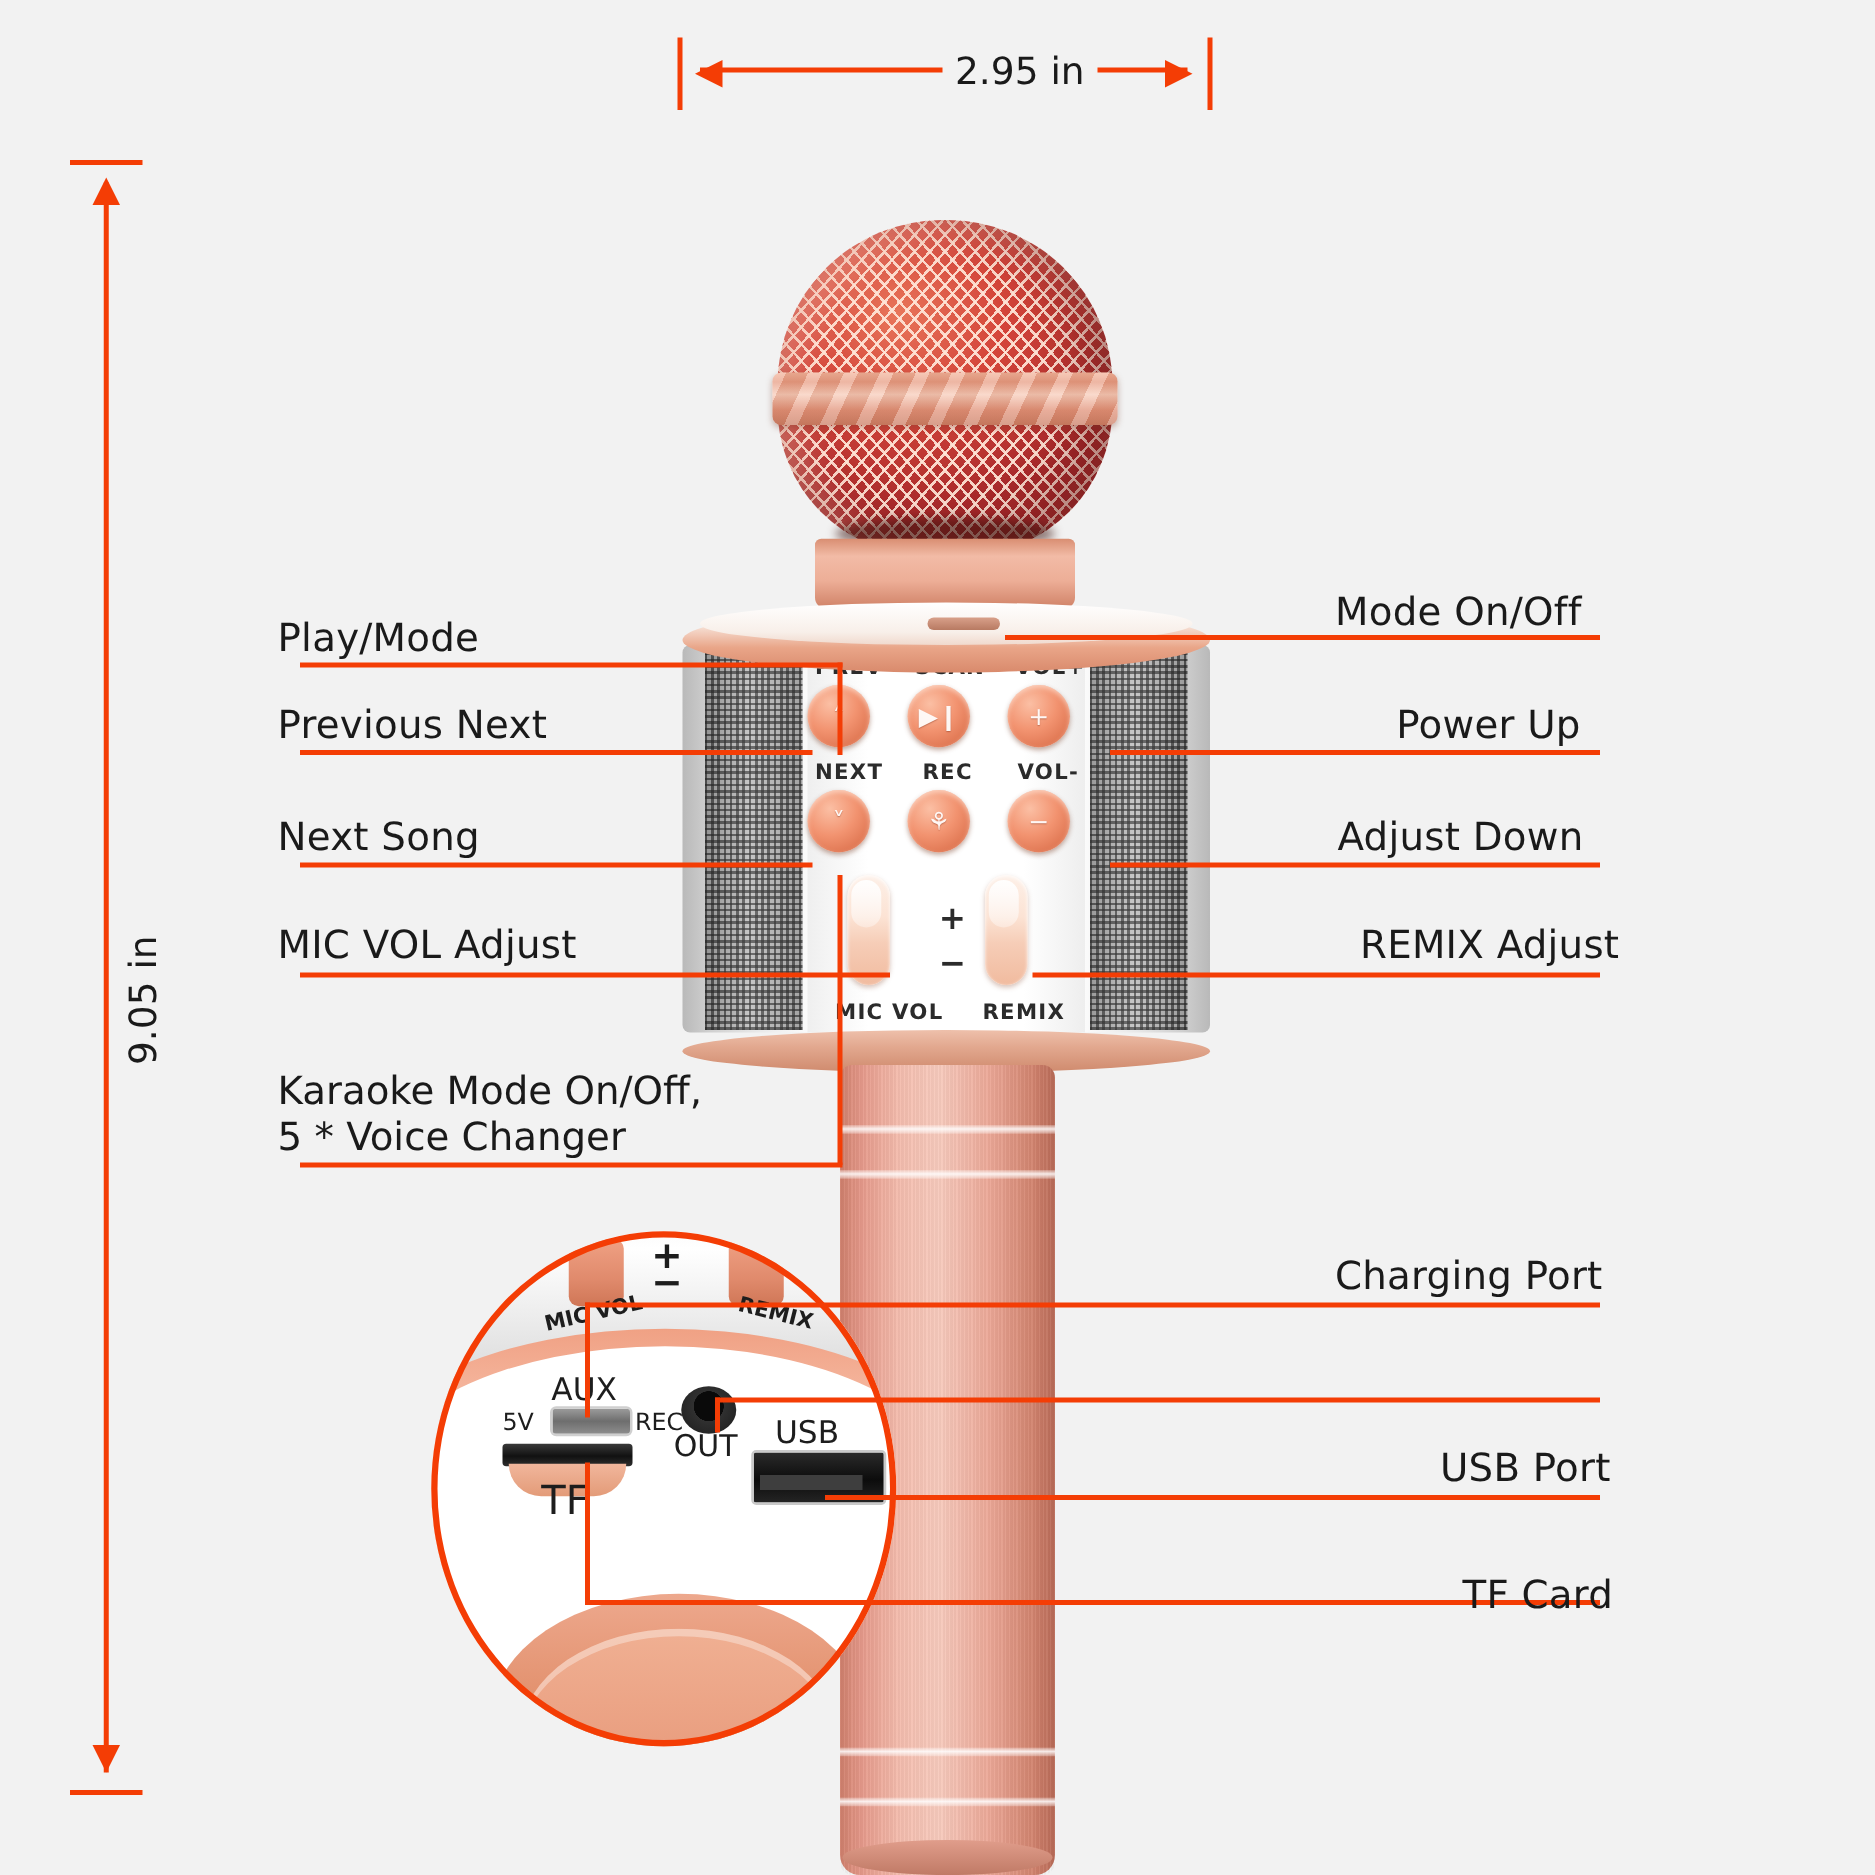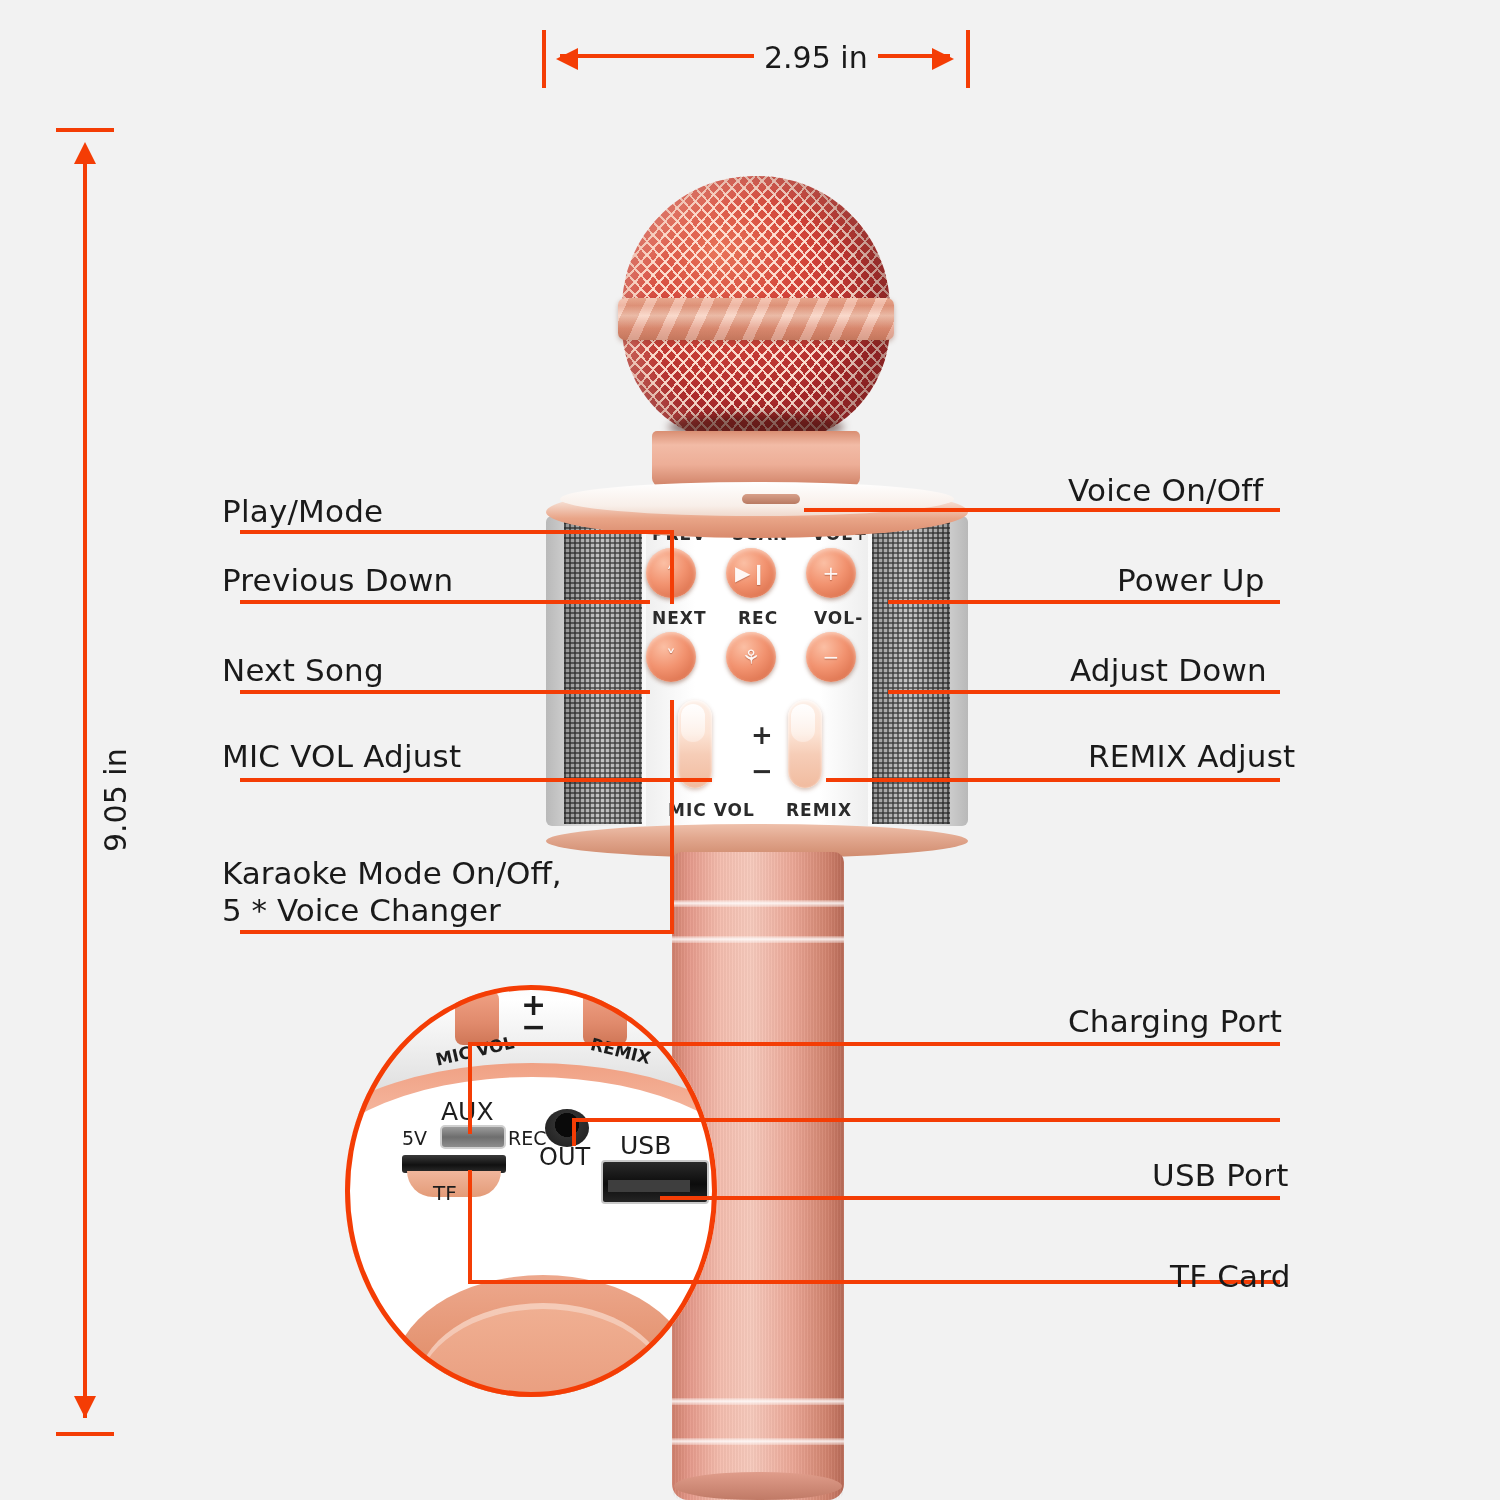--- a/index.html
+++ b/index.html
@@ -267,21 +267,21 @@
       <div class="ins-arc1"></div>
       <div class="ins-arc2"></div>
 
       <div class="ins-txt" style="left:96px;top:112px;font-size:25px;font-weight:400;">AUX</div>
       <div class="ins-txt" style="left:57px;top:142px;font-size:19px;font-weight:400;">5V</div>
       <div class="micro-usb"></div>
       <div class="ins-txt" style="left:163px;top:142px;font-size:19px;font-weight:400;">REC</div>
 
       <div class="tf-slot"></div>
       <div class="tf-under"></div>
-      <div class="ins-txt" style="left:88px;top:196px;font-size:20px;font-weight:400;">TF</div>
+      <div class="ins-txt" style="left:88px;top:196px;font-size:32px;font-weight:400;">TF</div>
 
       <div class="jack"></div>
       <div class="ins-txt" style="left:194px;top:158px;font-size:24px;font-weight:400;">OUT</div>
 
       <div class="ins-txt" style="left:275px;top:146px;font-size:25px;font-weight:400;">USB</div>
       <div class="usb-port"></div>
 
       <div class="ins-base"></div>
       <div class="ins-base2"></div>
     </div>
@@ -310,27 +310,27 @@
 
   <div class="ln vln" style="left:572px;top:1118px;height:28px;"></div>
   <div class="ln hln" style="left:572px;top:1118px;width:708px;"></div>
 
   <div class="ln hln" style="left:660px;top:1196px;width:620px;"></div>
 
   <div class="ln vln" style="left:468px;top:1170px;height:114px;"></div>
   <div class="ln hln" style="left:468px;top:1280px;width:812px;"></div>
 
   <div class="txt lbl" style="left:222px;top:493px;">Play/Mode</div>
-  <div class="txt lbl" style="left:222px;top:562px;">Previous Down</div>
+  <div class="txt lbl" style="left:222px;top:562px;">Previous Next</div>
   <div class="txt lbl" style="left:222px;top:652px;">Next Song</div>
   <div class="txt lbl" style="left:222px;top:738px;">MIC VOL Adjust</div>
   <div class="txt lbl2" style="left:222px;top:855px;">Karaoke Mode On/Off,
 5 * Voice Changer</div>
 
-  <div class="txt lbl" style="left:1068px;top:472px;">Voice On/Off</div>
+  <div class="txt lbl" style="left:1068px;top:472px;">Mode On/Off</div>
   <div class="txt lbl" style="left:1117px;top:562px;">Power Up</div>
   <div class="txt lbl" style="left:1070px;top:652px;">Adjust Down</div>
   <div class="txt lbl" style="left:1072px;top:738px;margin-left:16px;">REMIX Adjust</div>
   <div class="txt lbl" style="left:1068px;top:1003px;">Charging Port</div>
   <div class="txt lbl" style="left:1152px;top:1157px;">USB Port</div>
   <div class="txt lbl" style="left:1170px;top:1258px;">TF Card</div>
 
 </div>
 
 </body></html>

